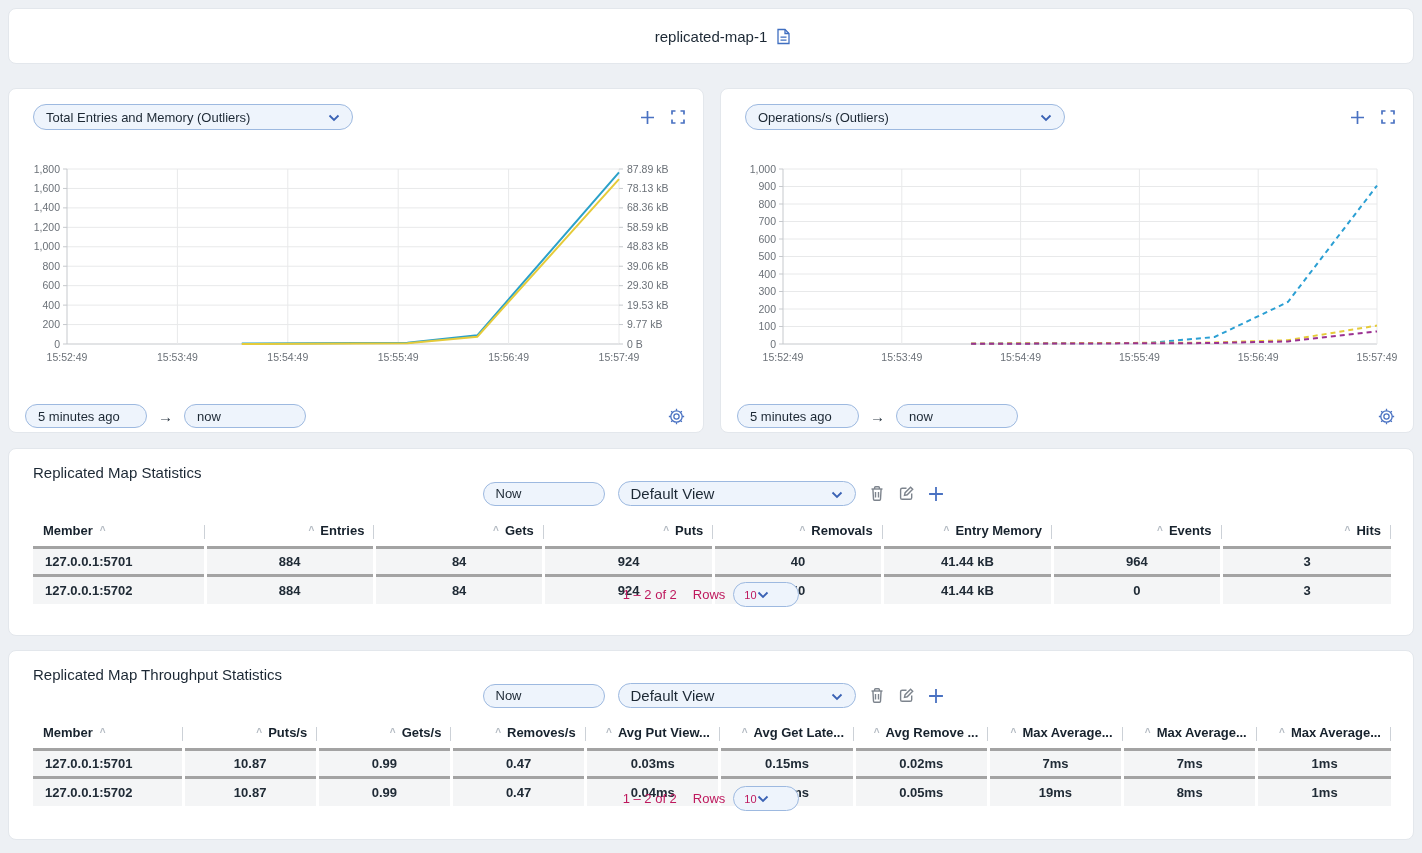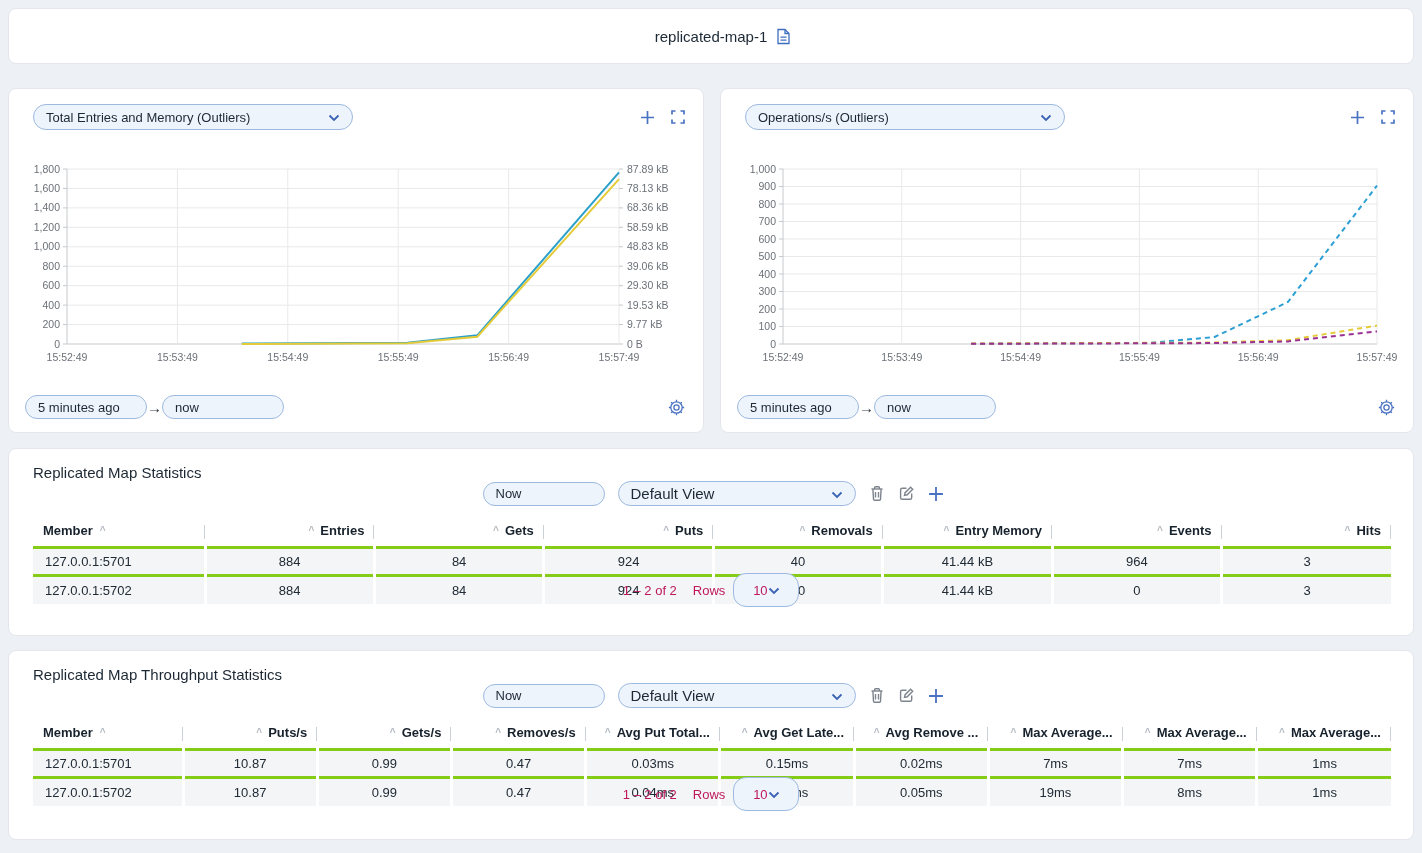--- a/index.html
+++ b/index.html
@@ -20,21 +20,21 @@
   #chart-card-1{left:8px;top:88px;width:696px;height:345px;}
   #chart-card-2{left:720px;top:88px;width:694px;height:345px;}
   .chart-head{display:flex;justify-content:space-between;align-items:center;padding:15px 18px 0 24px;}
   .metric-select{display:flex;align-items:center;justify-content:space-between;width:320px;height:26px;
     background:var(--control-bg);border:1px solid var(--control-border);border-radius:14px;
     padding:0 12px;font-size:13px;color:var(--text);cursor:pointer;}
   .head-icons{display:flex;align-items:center;gap:16px;}
   .icon-btn{display:inline-flex;align-items:center;justify-content:center;cursor:pointer;background:none;border:none;padding:0;}
   svg.chart{position:absolute;left:16px;top:72px;}
   svg text{font-family:"Liberation Sans",sans-serif;font-size:10.5px;fill:#6b7178;}
-  .chart-foot{position:absolute;left:16px;right:18px;bottom:13px;display:flex;align-items:center;gap:0;}
+  .chart-foot{position:absolute;left:16px;right:18px;bottom:4px;display:flex;align-items:center;gap:11px;}
   .pill-input{height:24px;background:var(--control-bg);border:1px solid var(--control-border);border-radius:13px;
     padding:0 12px;font-size:13px;color:var(--text);font-family:inherit;outline:none;}
   .range-input{width:122px;}
   .arrow-glyph{font-size:15px;color:#2a3642;line-height:1;}
   .foot-gear{margin-left:auto;}
   
   #table-card-1{left:8px;top:448px;width:1406px;height:188px;}
   #table-card-2{left:8px;top:650px;width:1406px;height:190px;}
   .table-head{display:flex;align-items:center;padding:15px 20px 0 24px;flex-direction:column;}
   .table-title{font-size:15px;margin-right:auto;}
@@ -44,30 +44,30 @@
     background:var(--control-bg);border:1px solid var(--control-border);border-radius:13px;
     padding:0 12px;font-size:15px;cursor:pointer;}
   table.data-table{border-collapse:collapse;table-layout:fixed;width:1358px;margin:13px 24px 0;font-size:13px;}
   .data-table th{font-weight:bold;color:#17222d;padding:4px 10px 8px;position:relative;white-space:nowrap;overflow:hidden;}
   .data-table th::after{content:"";position:absolute;right:0;top:6px;width:1px;height:14px;background:#ccd1d7;}
   .data-table th.first{text-align:left;}
   .data-table th.num{text-align:right;}
   .data-table td{background:var(--row-bg);height:28px;padding:0 12px;color:#202b36;white-space:nowrap;overflow:hidden;}
   .data-table td.first{text-align:left;}
   .data-table td.num{text-align:center;}
-  .data-table tbody tr{border-top:3px solid #84cc16;}
+  .data-table tbody tr{border-top:3px solid #a3a3a3;font-weight:bold;}
   .data-table td + td{border-left:3px solid #fff;}
   .caret{color:#b3bac2;font-size:10px;vertical-align:1px;}
   th.first .caret{margin-left:7px;}
   th.num .caret{margin-right:6px;}
   .pagination{position:absolute;left:0;right:0;bottom:28px;display:flex;justify-content:center;align-items:center;gap:8px;font-size:13px;color:#be185d;}
   .page-range{margin-right:8px;}
-  .rows-select{display:flex;align-items:center;justify-content:center;width:66px;height:34px;
+  .rows-select{display:flex;align-items:center;justify-content:flex-start;width:66px;height:25px;
     background:var(--control-bg);border:1px solid var(--control-border);border-radius:13px;
-    padding:0 10px;font-size:13px;cursor:pointer;}
+    padding:0 10px;font-size:11px;cursor:pointer;}
 </style>
 </head>
 <body>
 
 <div class="screen">
 
   <div class="card" id="top-card">
     <div class="top-title-wrap">
       <span>replicated-map-1</span>
       <span class="icon-btn">
@@ -416,21 +416,21 @@
           <col>
           <col>
           <col>
         </colgroup>
         <thead>
           <tr>
             <th class="first"><span>Member</span><span class="caret">^</span></th>
             <th class="num"><span class="caret">^</span><span>Puts/s</span></th>
             <th class="num"><span class="caret">^</span><span>Gets/s</span></th>
             <th class="num"><span class="caret">^</span><span>Removes/s</span></th>
-            <th class="num"><span class="caret">^</span><span>Avg Put Total...</span></th>
+            <th class="num"><span class="caret">^</span><span>Avg Put View...</span></th>
             <th class="num"><span class="caret">^</span><span>Avg Get Late...</span></th>
             <th class="num"><span class="caret">^</span><span>Avg Remove ...</span></th>
             <th class="num"><span class="caret">^</span><span>Max Average...</span></th>
             <th class="num"><span class="caret">^</span><span>Max Average...</span></th>
             <th class="num"><span class="caret">^</span><span>Max Average...</span></th>
           </tr>
         </thead>
         <tbody>
           <tr>
             <td class="first">127.0.0.1:5701</td>

